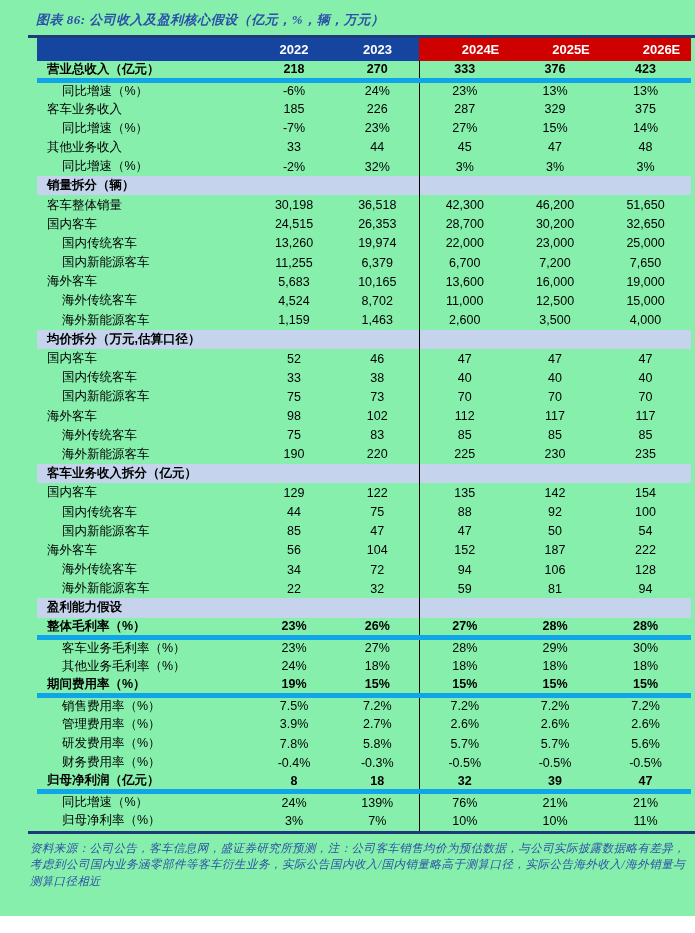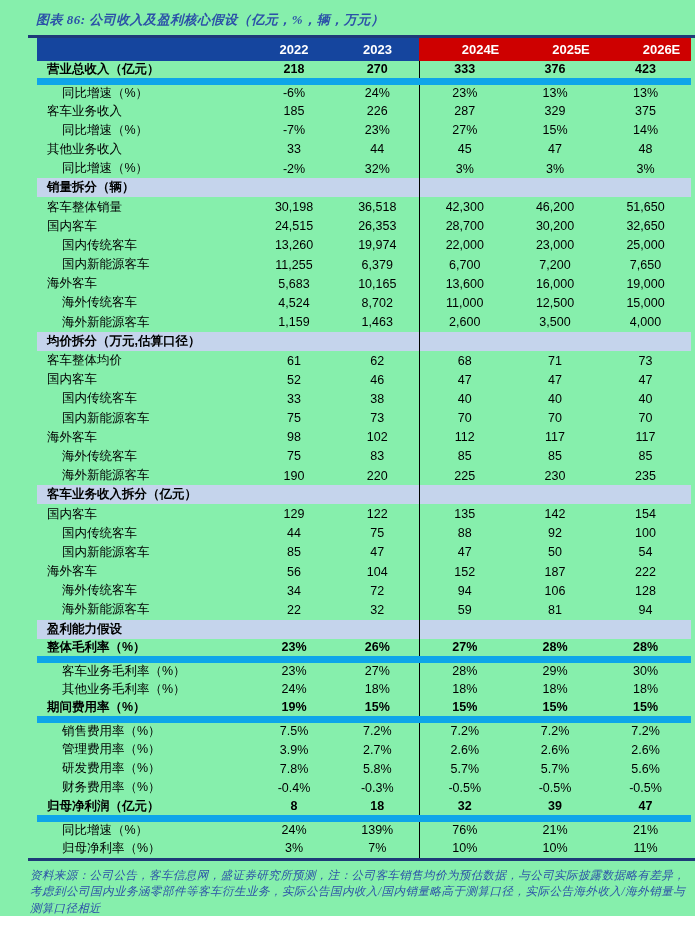--- a/index.html
+++ b/index.html
@@ -58,21 +58,21 @@
     color: #000000;
     vertical-align: middle;
     padding: 0;
     white-space: nowrap;
     overflow: hidden;
   }
   td.label { text-align: left; padding-left: 10px; }
   td.label.indent { padding-left: 25px; }
   td.val { text-align: center; }
   tr.bold td { font-weight: bold; }
-  tr.rule-below td { border-bottom: 7px solid #0ea5e9; }
+  tr.rule-below td { border-bottom: 5px solid #0ea5e9; }
   tr.band td { background: var(--band, #C5D4EC); font-weight: bold; }
   td.divider { border-left: 1.6px solid #000000; }
   .bottom-rule {
     margin-left: 28px;
     width: 667px;
     height: 3px;
     background: var(--rule, #1E3A78);
   }
   .footnote {
     margin: 6px 0 0 30px;
@@ -227,28 +227,20 @@
         </tr>
         <tr class="band">
           <td class="label">均价拆分（万元,估算口径）</td>
           <td class="val"></td>
           <td class="val"></td>
           <td class="val divider"></td>
           <td class="val"></td>
           <td class="val"></td>
         </tr>
         <tr>
-          <td class="label">客车整体均价</td>
-          <td class="val">61</td>
-          <td class="val">62</td>
-          <td class="val divider">68</td>
-          <td class="val">71</td>
-          <td class="val">73</td>
-        </tr>
-        <tr>
           <td class="label">国内客车</td>
           <td class="val">52</td>
           <td class="val">46</td>
           <td class="val divider">47</td>
           <td class="val">47</td>
           <td class="val">47</td>
         </tr>
         <tr>
           <td class="label indent">国内传统客车</td>
           <td class="val">33</td>

